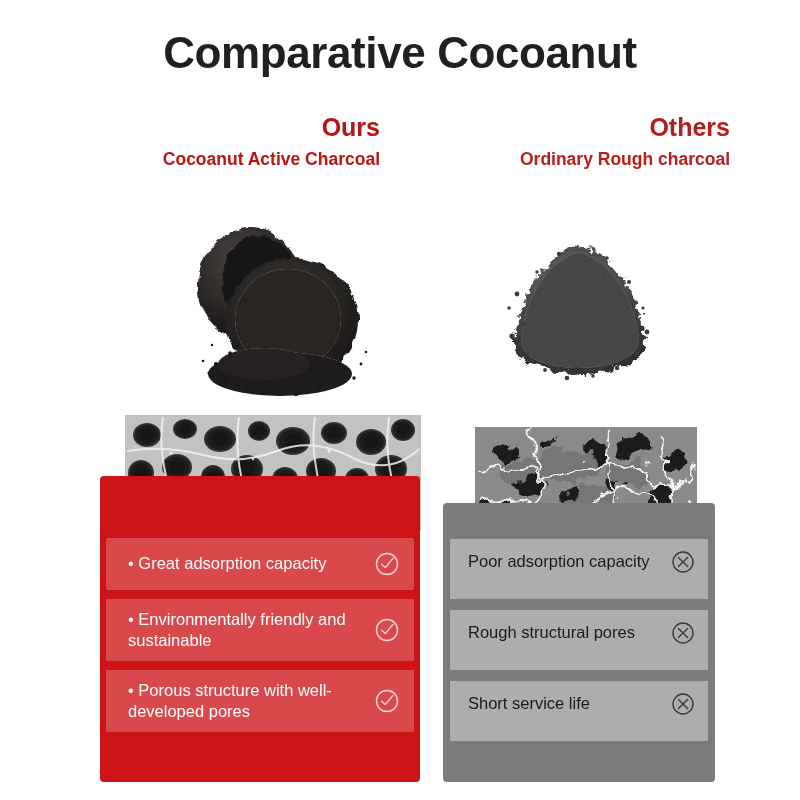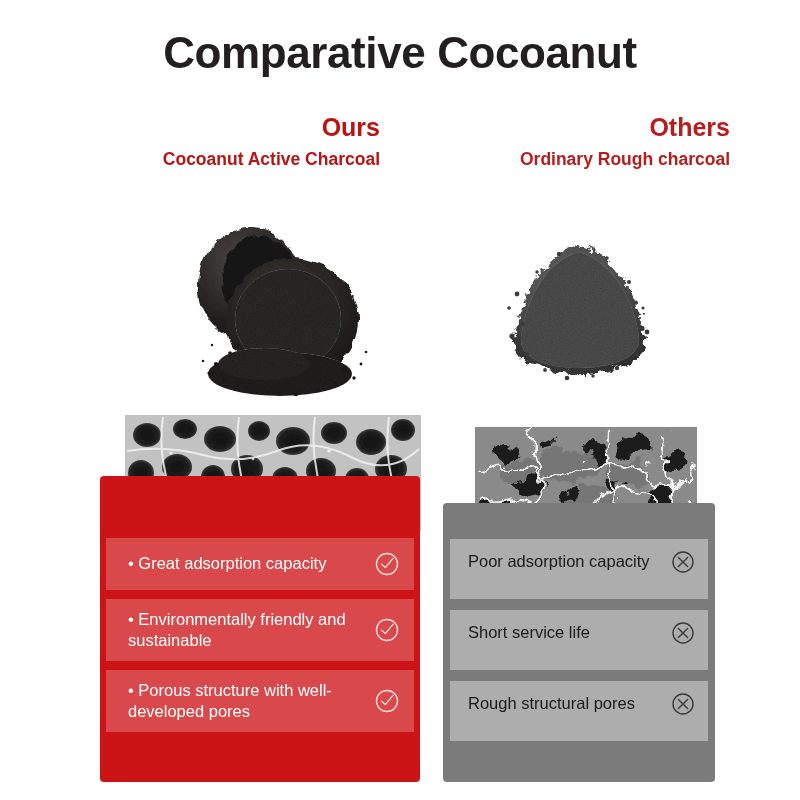--- a/index.html
+++ b/index.html
@@ -465,31 +465,31 @@
         <div class="row-text">Poor adsorption capacity</div>
         <div class="row-icon">
           <svg viewBox="0 0 26 26" aria-hidden="true">
             <circle cx="13" cy="13" r="10" fill="none" stroke="#3a3a3a" stroke-width="1.4"></circle>
             <path d="M8.4 8.4 L17.6 17.6 M17.6 8.4 L8.4 17.6" fill="none" stroke="#3a3a3a" stroke-width="1.4" stroke-linecap="round"></path>
           </svg>
         </div>
       </div>
 
       <div class="feature-row">
-        <div class="row-text">Short service life</div>
+        <div class="row-text">Rough structural pores</div>
         <div class="row-icon">
           <svg viewBox="0 0 26 26" aria-hidden="true">
             <circle cx="13" cy="13" r="10" fill="none" stroke="#3a3a3a" stroke-width="1.4"></circle>
             <path d="M8.4 8.4 L17.6 17.6 M17.6 8.4 L8.4 17.6" fill="none" stroke="#3a3a3a" stroke-width="1.4" stroke-linecap="round"></path>
           </svg>
         </div>
       </div>
 
       <div class="feature-row">
-        <div class="row-text">Rough structural pores</div>
+        <div class="row-text">Short service life</div>
         <div class="row-icon">
           <svg viewBox="0 0 26 26" aria-hidden="true">
             <circle cx="13" cy="13" r="10" fill="none" stroke="#3a3a3a" stroke-width="1.4"></circle>
             <path d="M8.4 8.4 L17.6 17.6 M17.6 8.4 L8.4 17.6" fill="none" stroke="#3a3a3a" stroke-width="1.4" stroke-linecap="round"></path>
           </svg>
         </div>
       </div>
 
     </div>
   </div>

